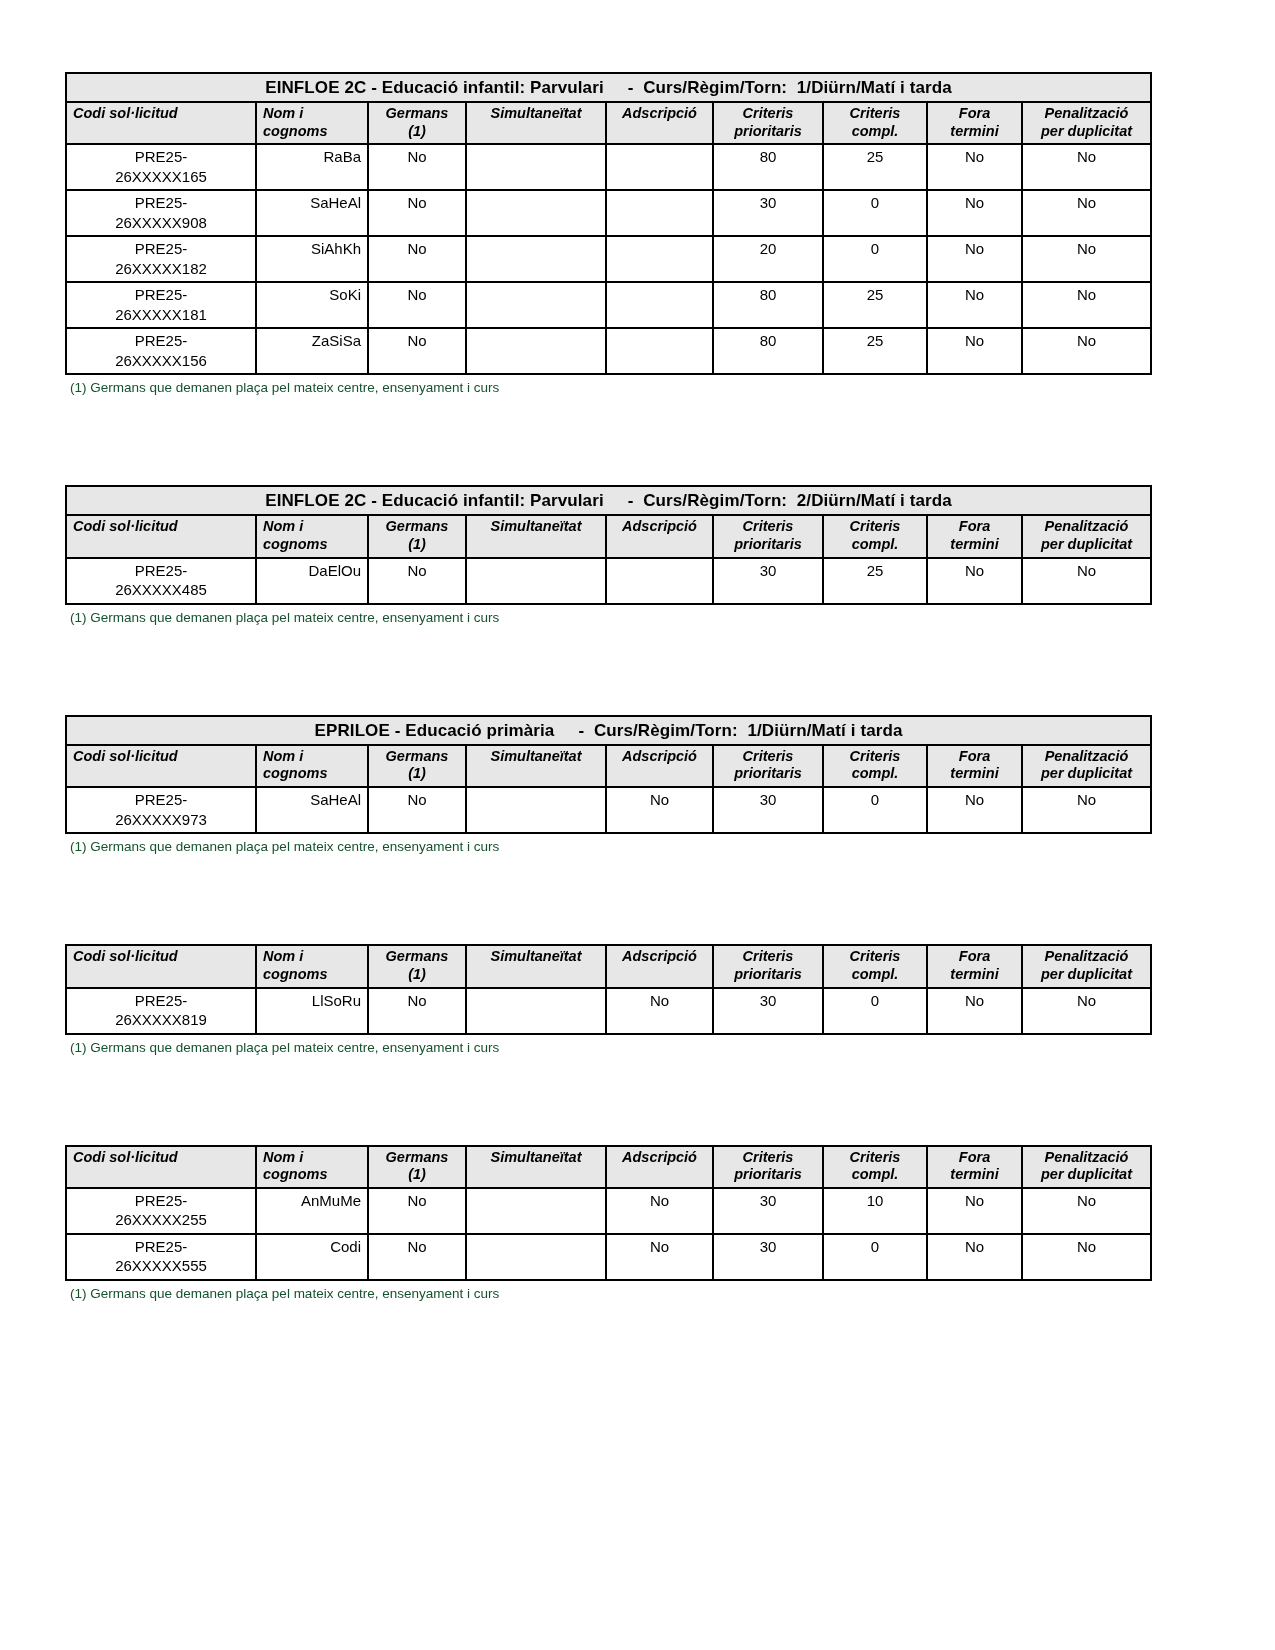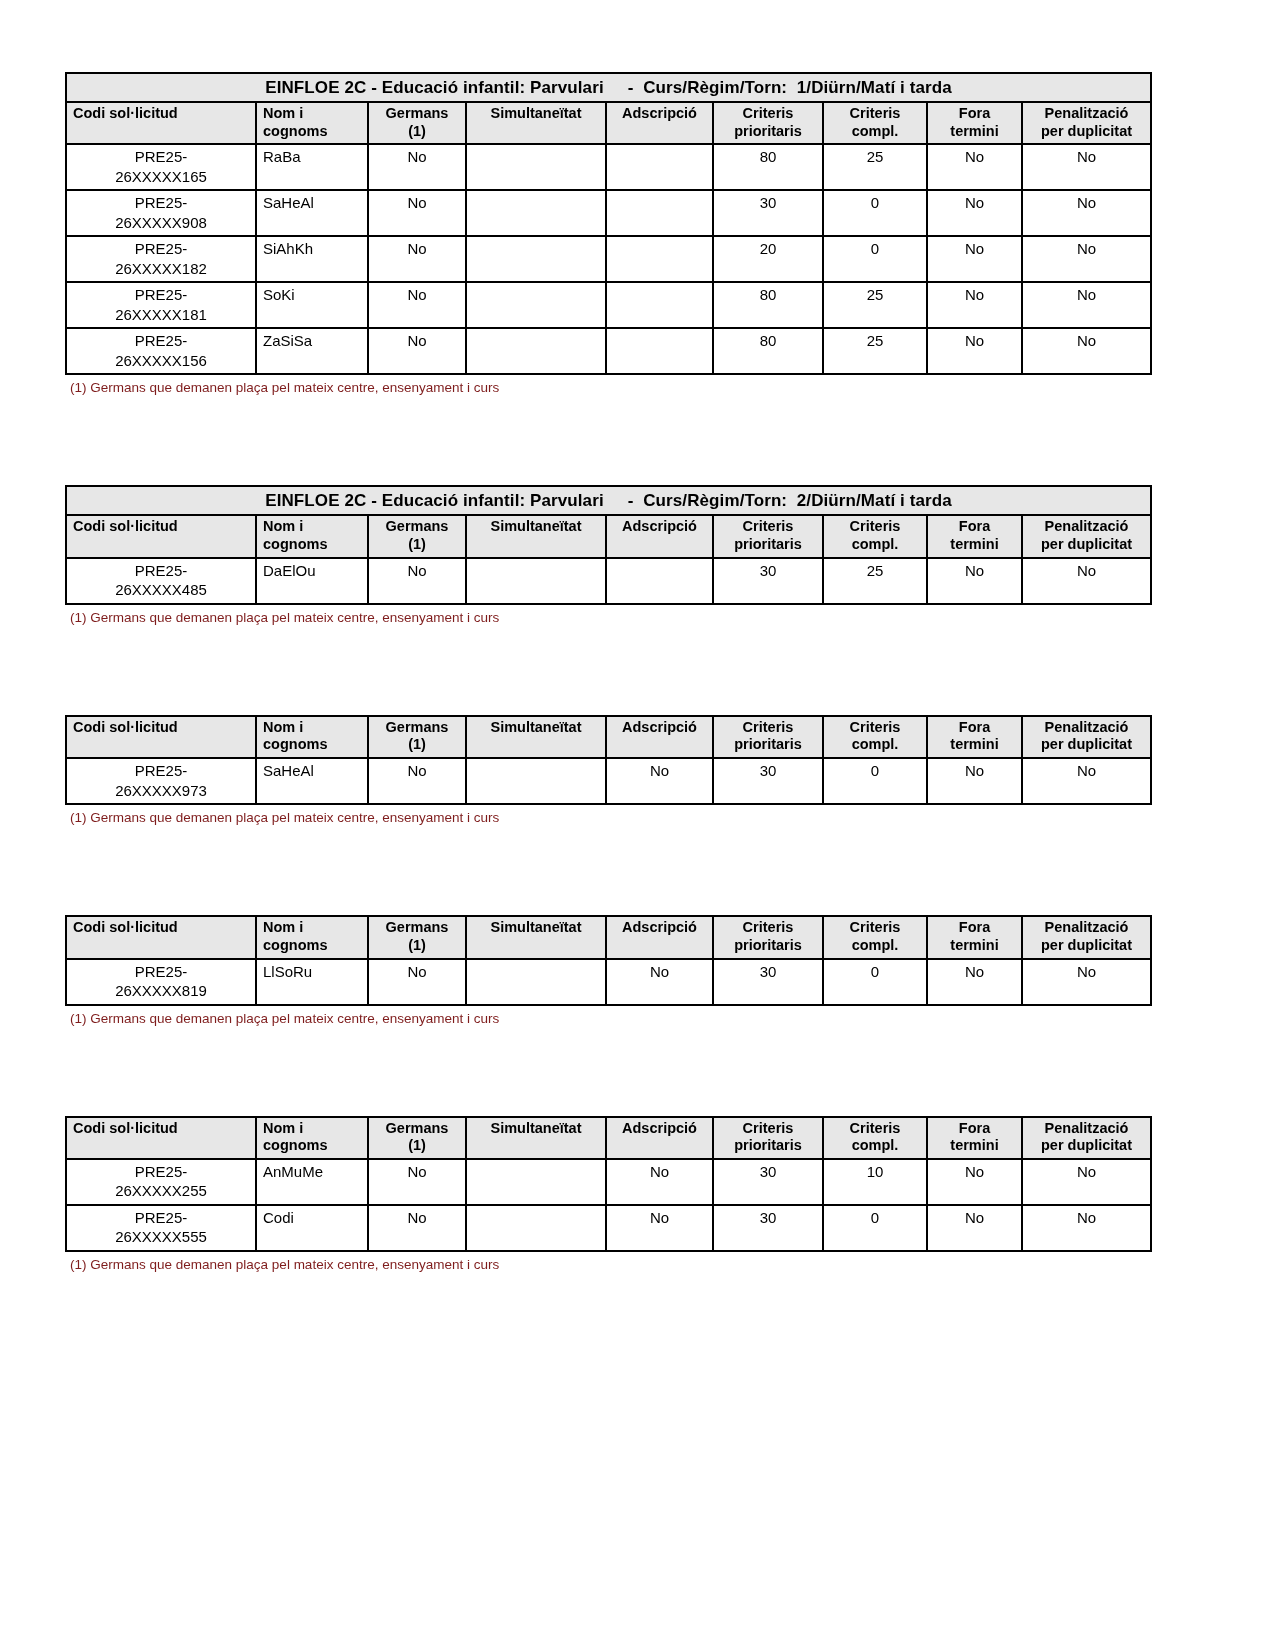--- a/index.html
+++ b/index.html
@@ -52,41 +52,42 @@
     letter-spacing: 0.1px;
   }
   .header-row th {
     background: #e7e7e7;
     font-weight: bold;
     font-size: 14.5px;
     line-height: 1.22;
     text-align: center;
     padding: 2px 6px 3px 6px;
     white-space: pre-line;
+    font-style: italic;
   }
   .header-row th:nth-child(1),
   .header-row th:nth-child(2) {
     text-align: left;
   }
   .adm-table tbody td {
     font-size: 15px;
     line-height: 1.3;
     text-align: center;
     padding: 2px 6px 3px 6px;
     white-space: pre-line;
     height: 38px;
   }
   .adm-table tbody td:nth-child(2) {
-    text-align: left;
+    text-align: right;
   }
   .footnote {
     font-size: 13.5px;
     margin-top: 5px;
     margin-left: 5px;
-    color: #7f1d1d;
+    color: #14532d;
   }
 </style>
 </head>
 <body>
 
 <div class="page">
   <div id="tables-root">
   <section class="table-block">
     <table class="adm-table">
       <colgroup>
@@ -248,20 +249,23 @@
             <col class="c2">
             <col class="c3">
             <col class="c4">
             <col class="c5">
         <col class="c6">
             <col class="c7">
             <col class="c8">
             <col class="c9">
       </colgroup>
       <thead>
+        <tr class="title-row">
+          <th class="title-cell" colspan="9">EPRILOE - Educació primària     -  Curs/Règim/Torn:  1/Diürn/Matí i tarda</th>
+        </tr>
         <tr class="header-row">
               <th>Codi sol·licitud</th>
               <th>Nom i
 cognoms</th>
               <th>Germans
 (1)</th>
               <th>Simultaneïtat</th>
               <th>Adscripció</th>
               <th>Criteris
 prioritaris</th>

